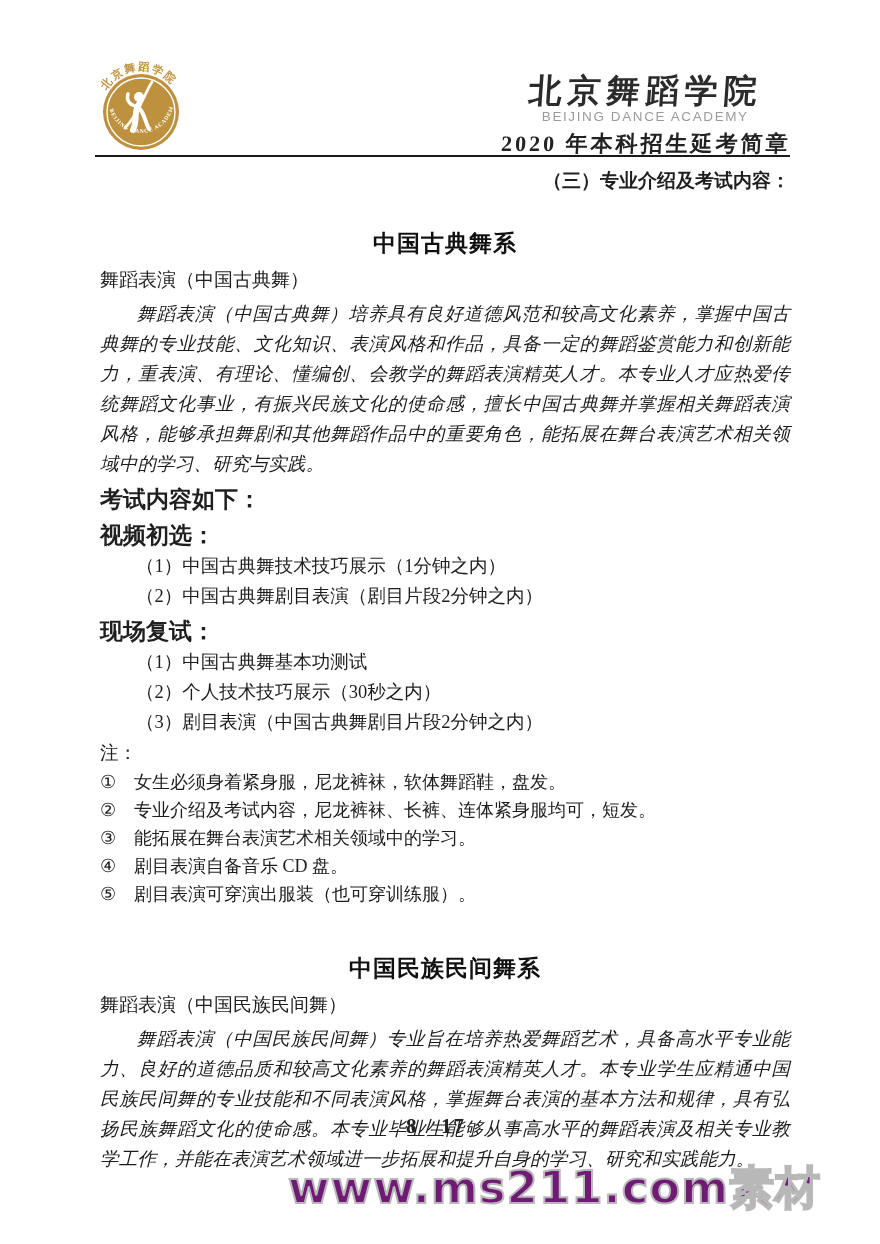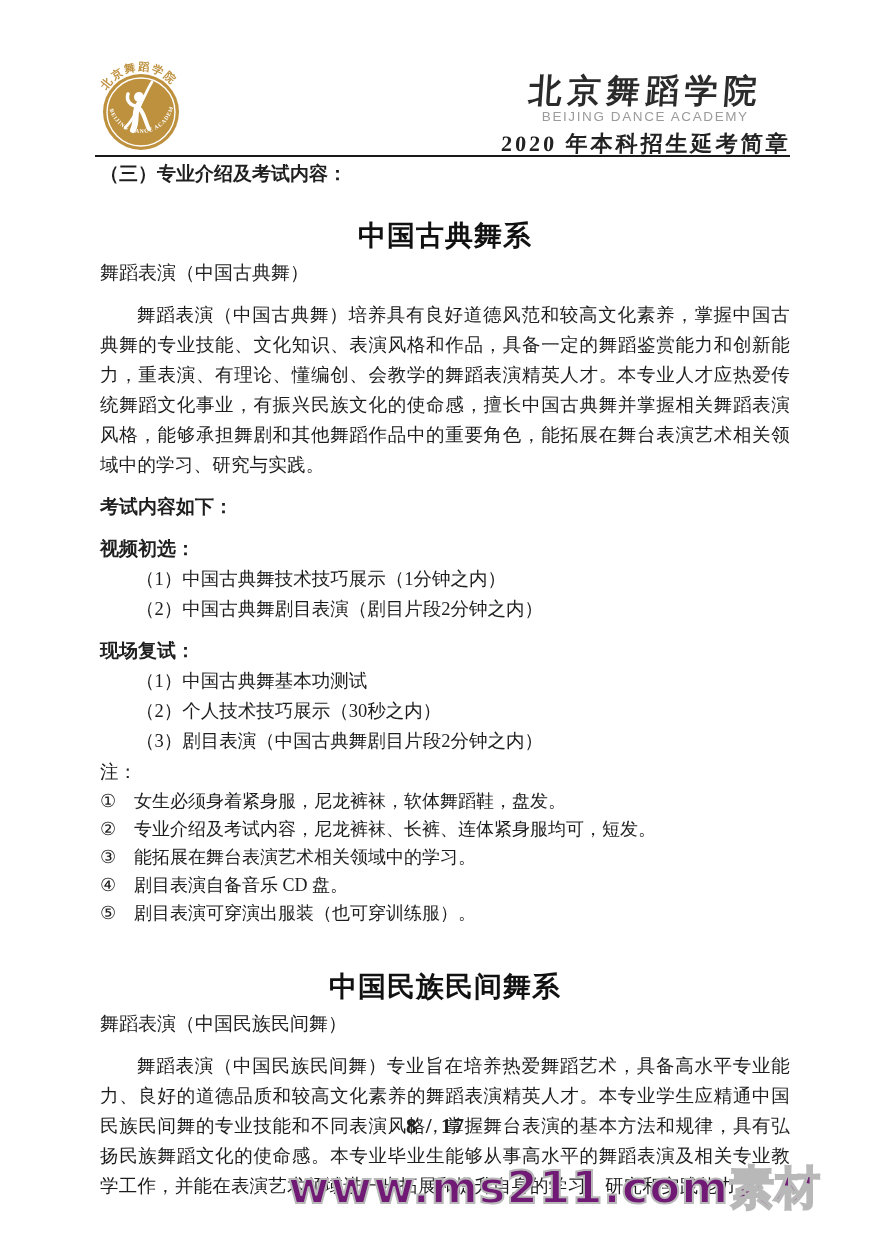--- a/index.html
+++ b/index.html
@@ -60,56 +60,58 @@
     top: 155px; left: 95px; right: 90px;
     border-top: 2.5px solid #1a1a1a;
   }
   
   .content {
     position: absolute;
     top: 157px; left: 100px;
     width: 690px;
   }
   .section-label {
-    margin-top: 3px;
+    margin-top: 10px;
     font-size: 19px;
     font-weight: bold;
     line-height: 28px;
+    text-align: right;
   }
   .center-title {
     text-align: center;
-    font-size: 28px;
+    font-size: 23px;
     font-weight: bold;
     line-height: 30px;
     letter-spacing: 1px;
     font-family: "Liberation Sans", "DejaVu Sans", sans-serif;
     color: #111;
   }
   .center-title.first { margin-top: 33px; }
   .center-title.second { margin-top: 45px; }
   .program-heading {
     font-size: 19px;
     font-weight: normal;
     line-height: 30px;
     margin-top: 7px;
   }
   .intro-para {
-    margin-top: 12px;
+    margin-top: 4px;
     font-size: 18.5px;
     line-height: 30px;
     text-align: justify;
     text-indent: 2em;
     letter-spacing: 0.2px;
     color: #1d1d1d;
+    font-style: italic;
   }
   .bold-line {
-    font-size: 19px;
-    font-weight: bold;
-    line-height: 30px;
-    margin-top: 12px;
+    font-size: 23px;
+    font-weight: bold;
+    line-height: 30px;
+    margin-top: 6px;
   }
   .exam-item {
     font-size: 18.5px;
     line-height: 30px;
     padding-left: 36px;
     color: #1d1d1d;
   }
   .notes-heading {
     font-size: 18.5px;
     line-height: 30px;

